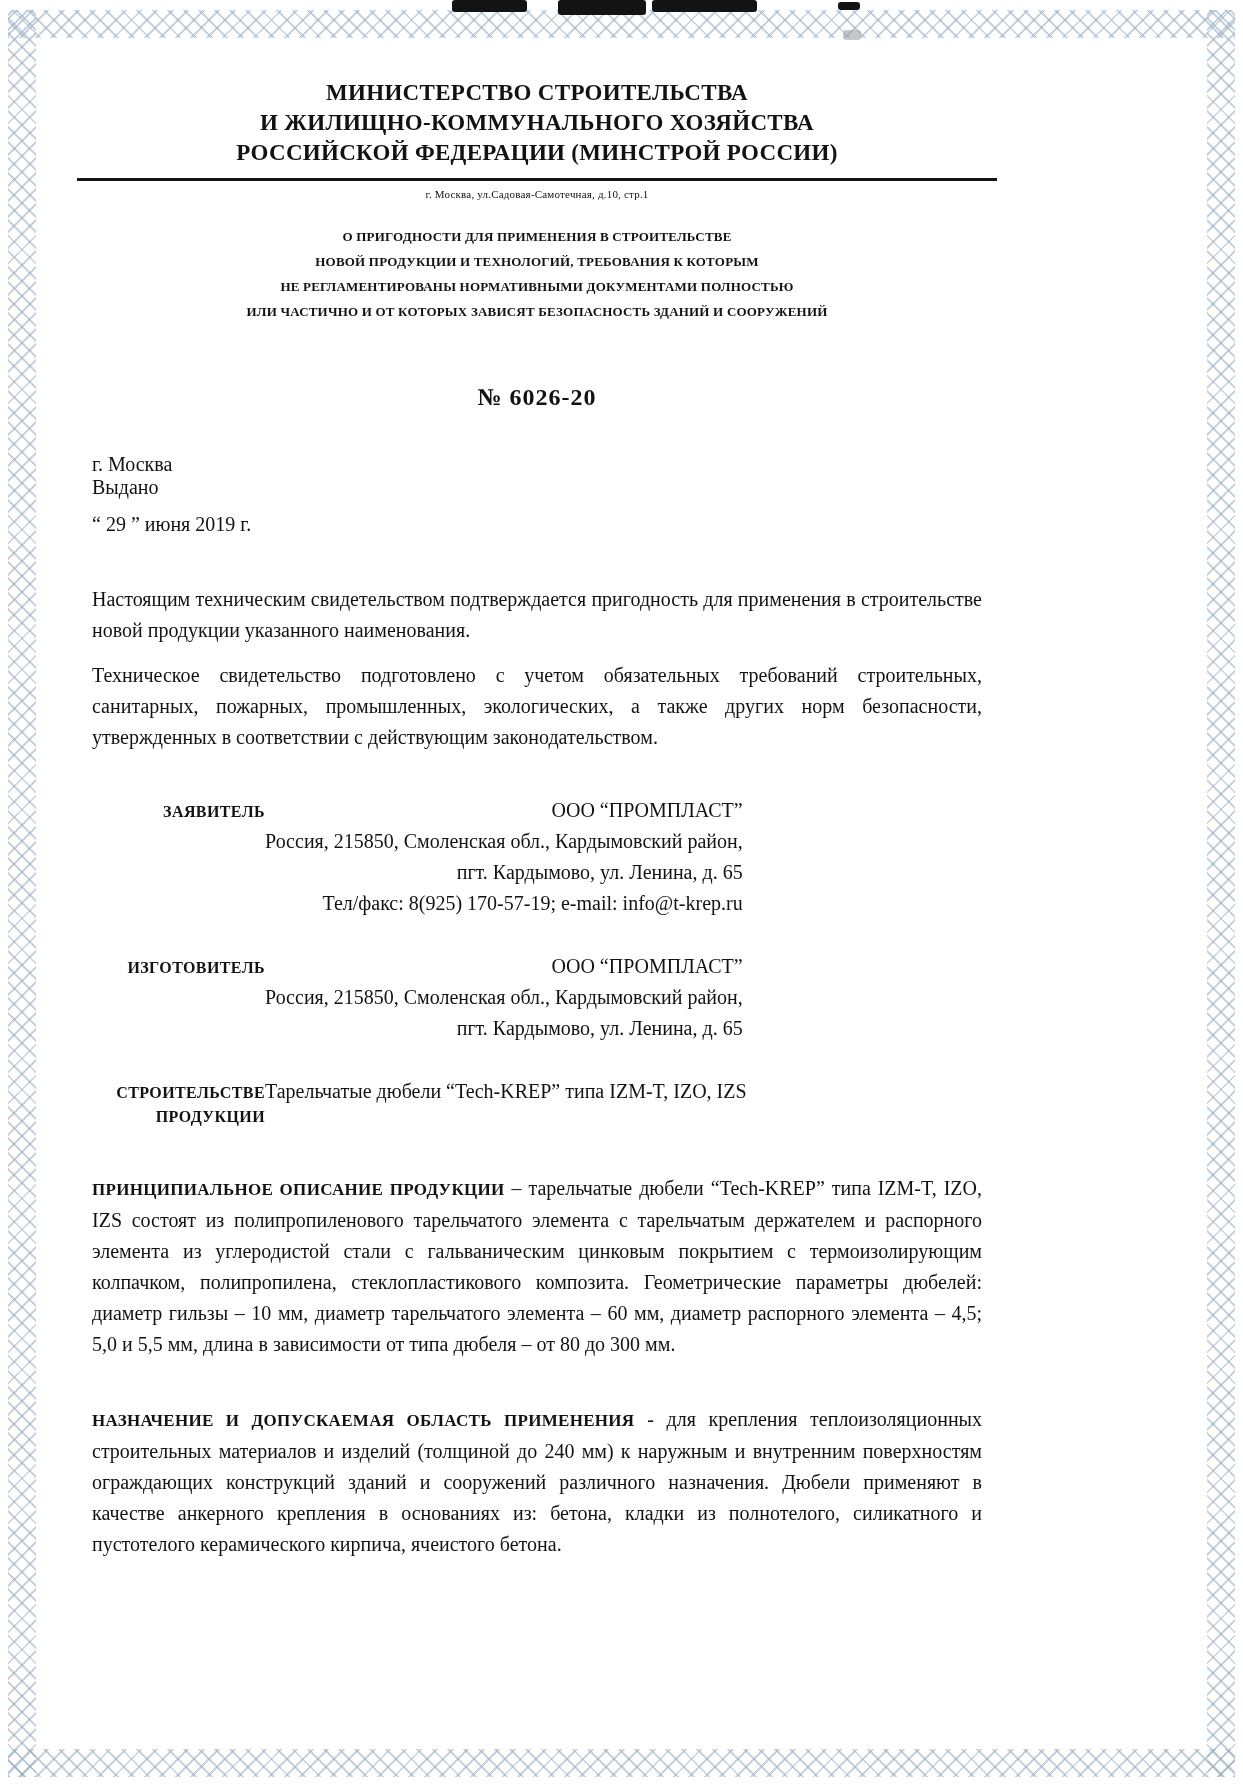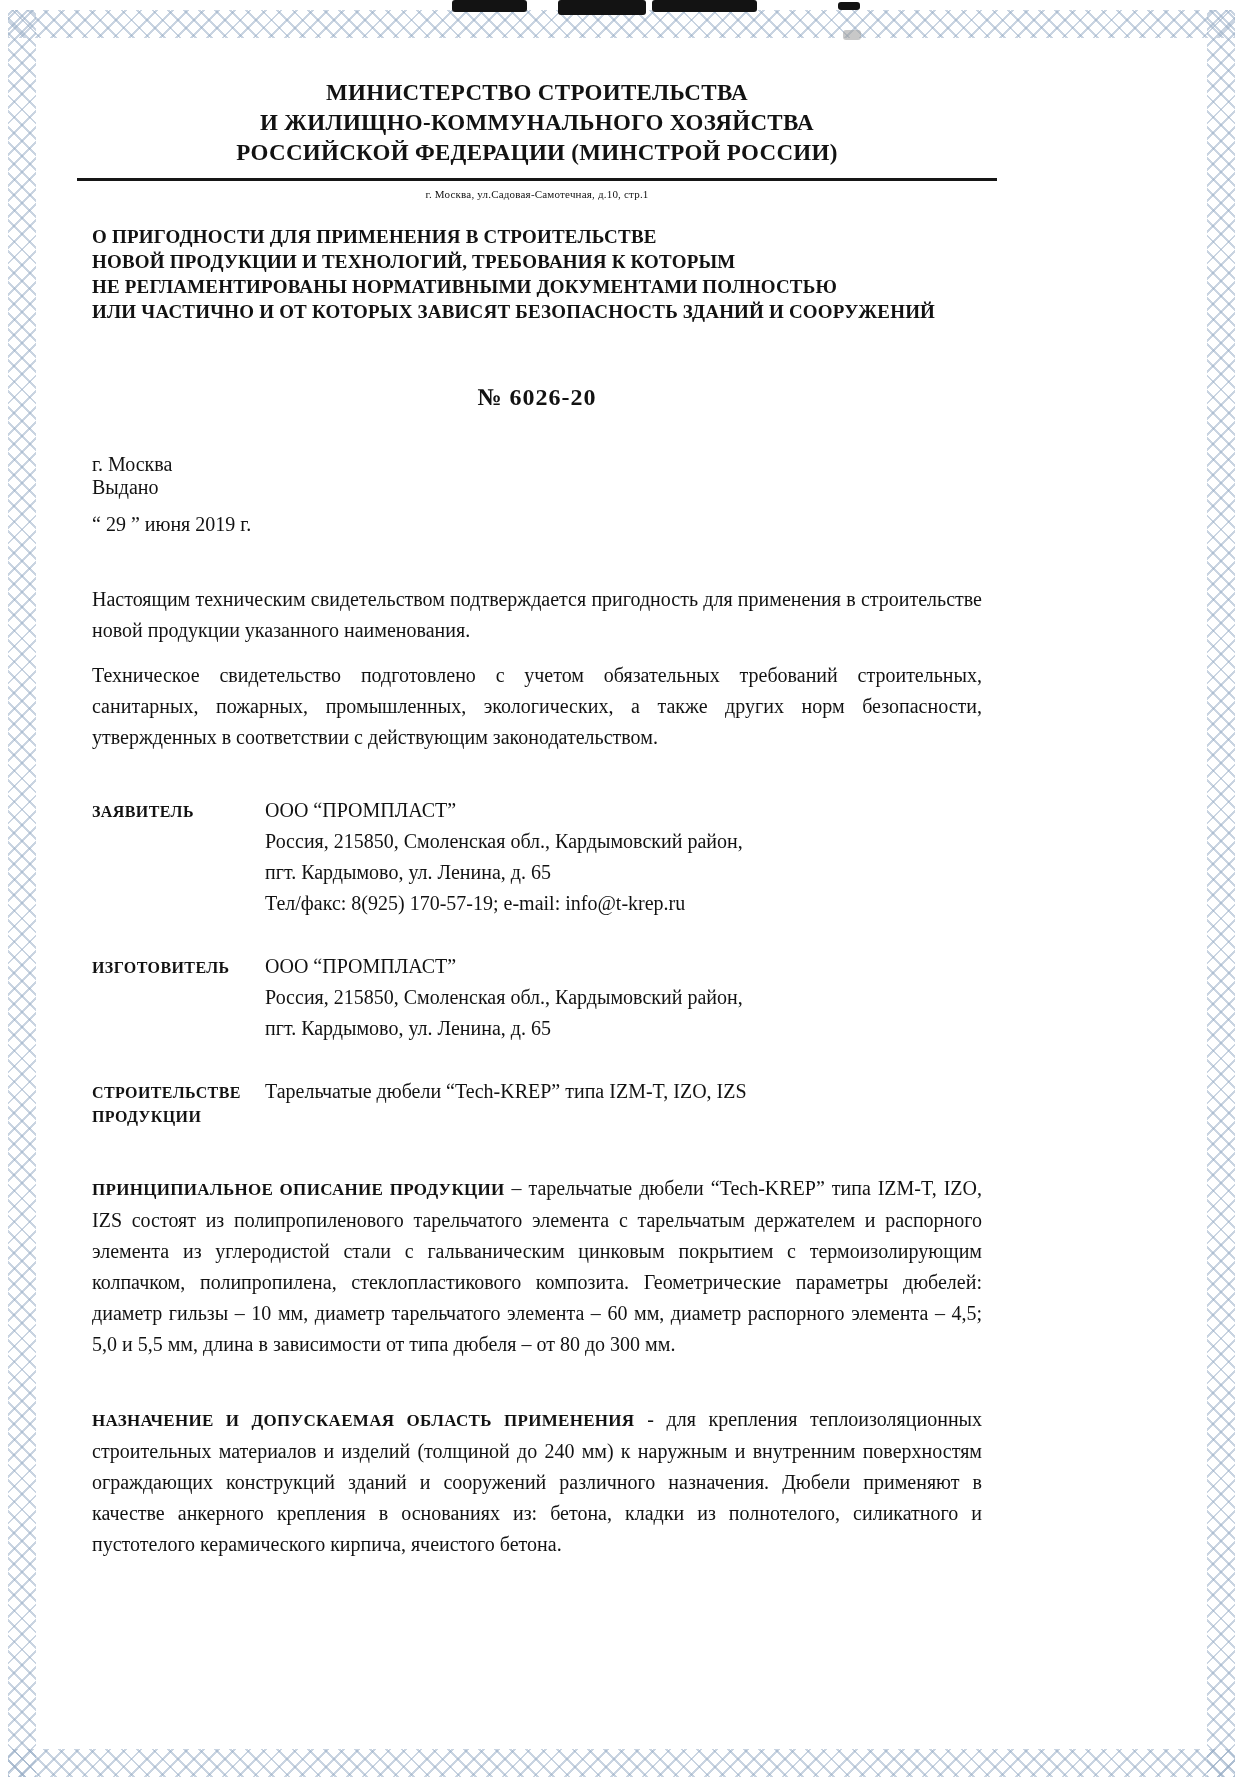--- a/index.html
+++ b/index.html
@@ -42,23 +42,23 @@
 
   .cert-title {
     margin-top:46px;
     text-align:center;
     font-weight:bold;
     font-size:36px;
     letter-spacing:1.5px;
   }
   .cert-subtitle {
     margin-top:24px;
-    text-align:left;
+    text-align:center;
     font-weight:bold;
-    font-size:19px;
+    font-size:13px;
     line-height:25px;
     letter-spacing:.2px;
   }
   .cert-number {
     margin-top:60px;
     text-align:center;
     font-weight:bold;
     font-size:24px;
     letter-spacing:1px;
   }
@@ -69,21 +69,21 @@
 
   .para {
     margin:14px 0 0 0;
     font-size:20px;
     line-height:31px;
     text-align:justify;
   }
   .para.first { margin-top:48px; }
 
   .fields { margin-top:42px; }
-  .field { display:flex; margin-top:32px; }
+  .field { display:flex; margin-top:32px;text-align:right; }
   .field-label {
     width:173px;
     flex:0 0 173px;
     font-weight:bold;
     font-size:16px;
     line-height:24px;
     letter-spacing:.4px;
     padding-top:5px;
   }
   .field-value { font-size:20px; line-height:31px; }

